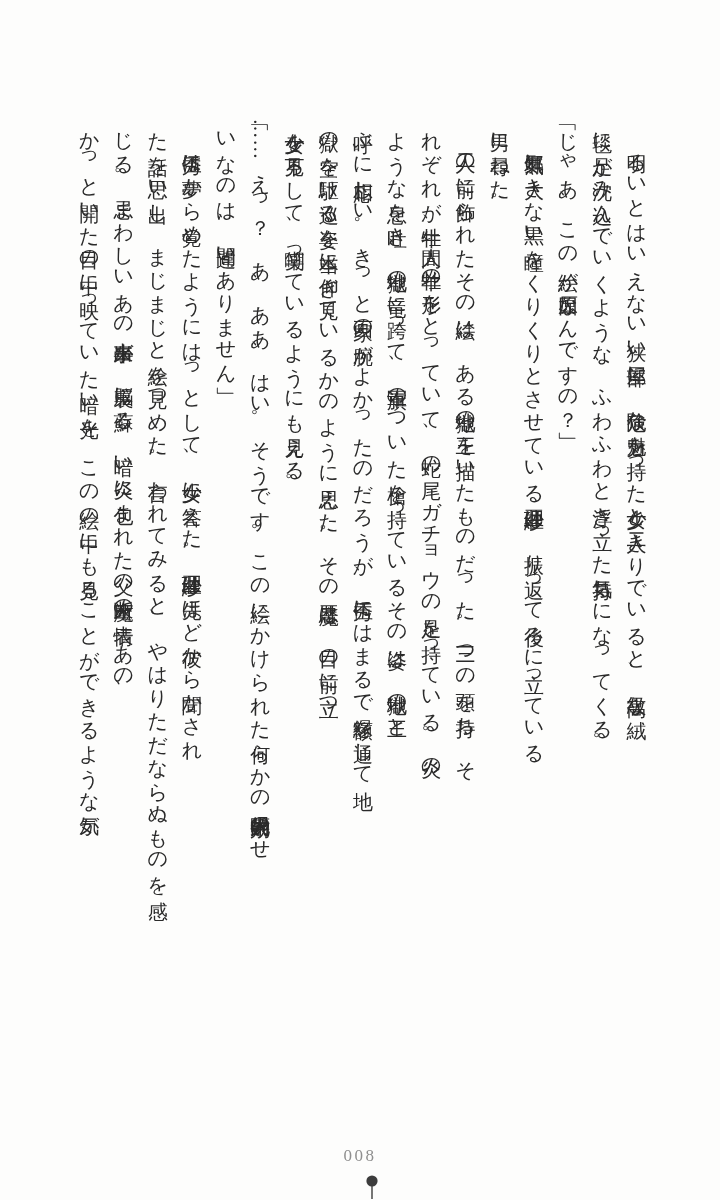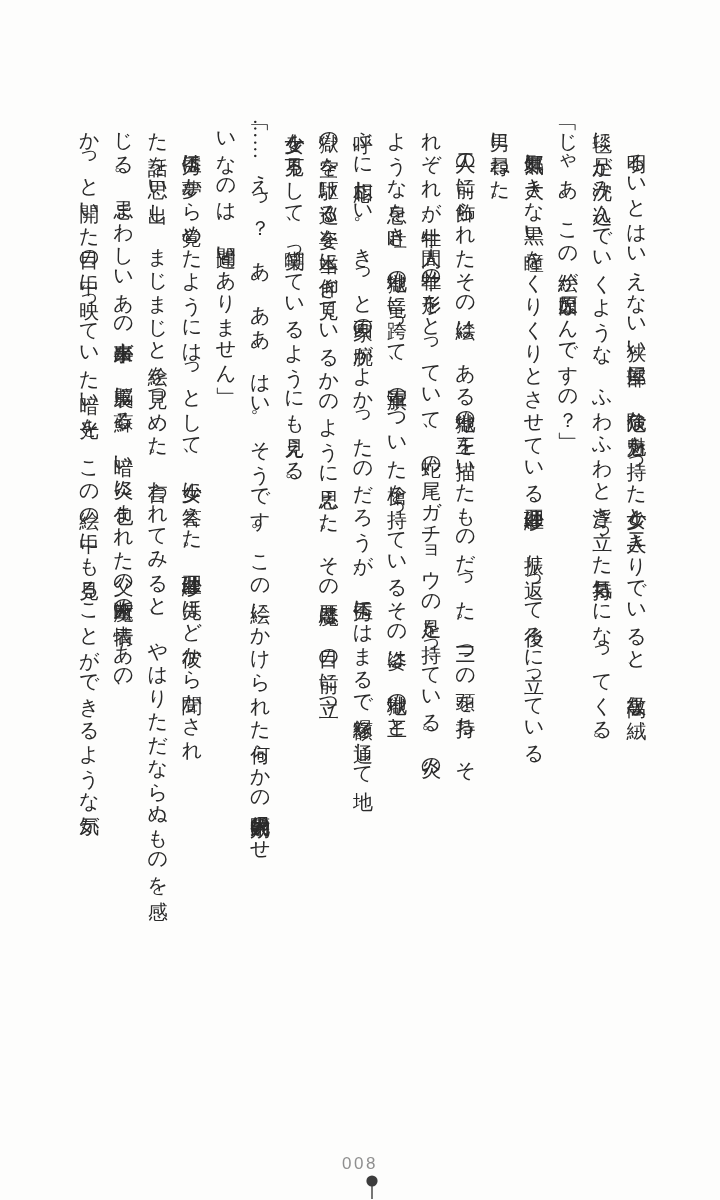--- a/index.html
+++ b/index.html
@@ -37,26 +37,25 @@
     height:848px;
   }
   .tline.indent{
     text-indent:21px;
   }
   .folio{
     position:absolute;
     left:0;right:0;
     top:1146px;
     text-align:center;
-    font-family:Liberation Sans, sans-serif;
+    font-family:Liberation Serif, serif;
     font-weight:300;
     font-size:17px;
     letter-spacing:2.5px;
     color:var(--page-number-color);
-    margin-top:8px;
   }
   .ink-mark{
     position:absolute;
     left:360px;
     top:1170px;
     width:24px;
     height:30px;
   }
 </style>
 </head>

